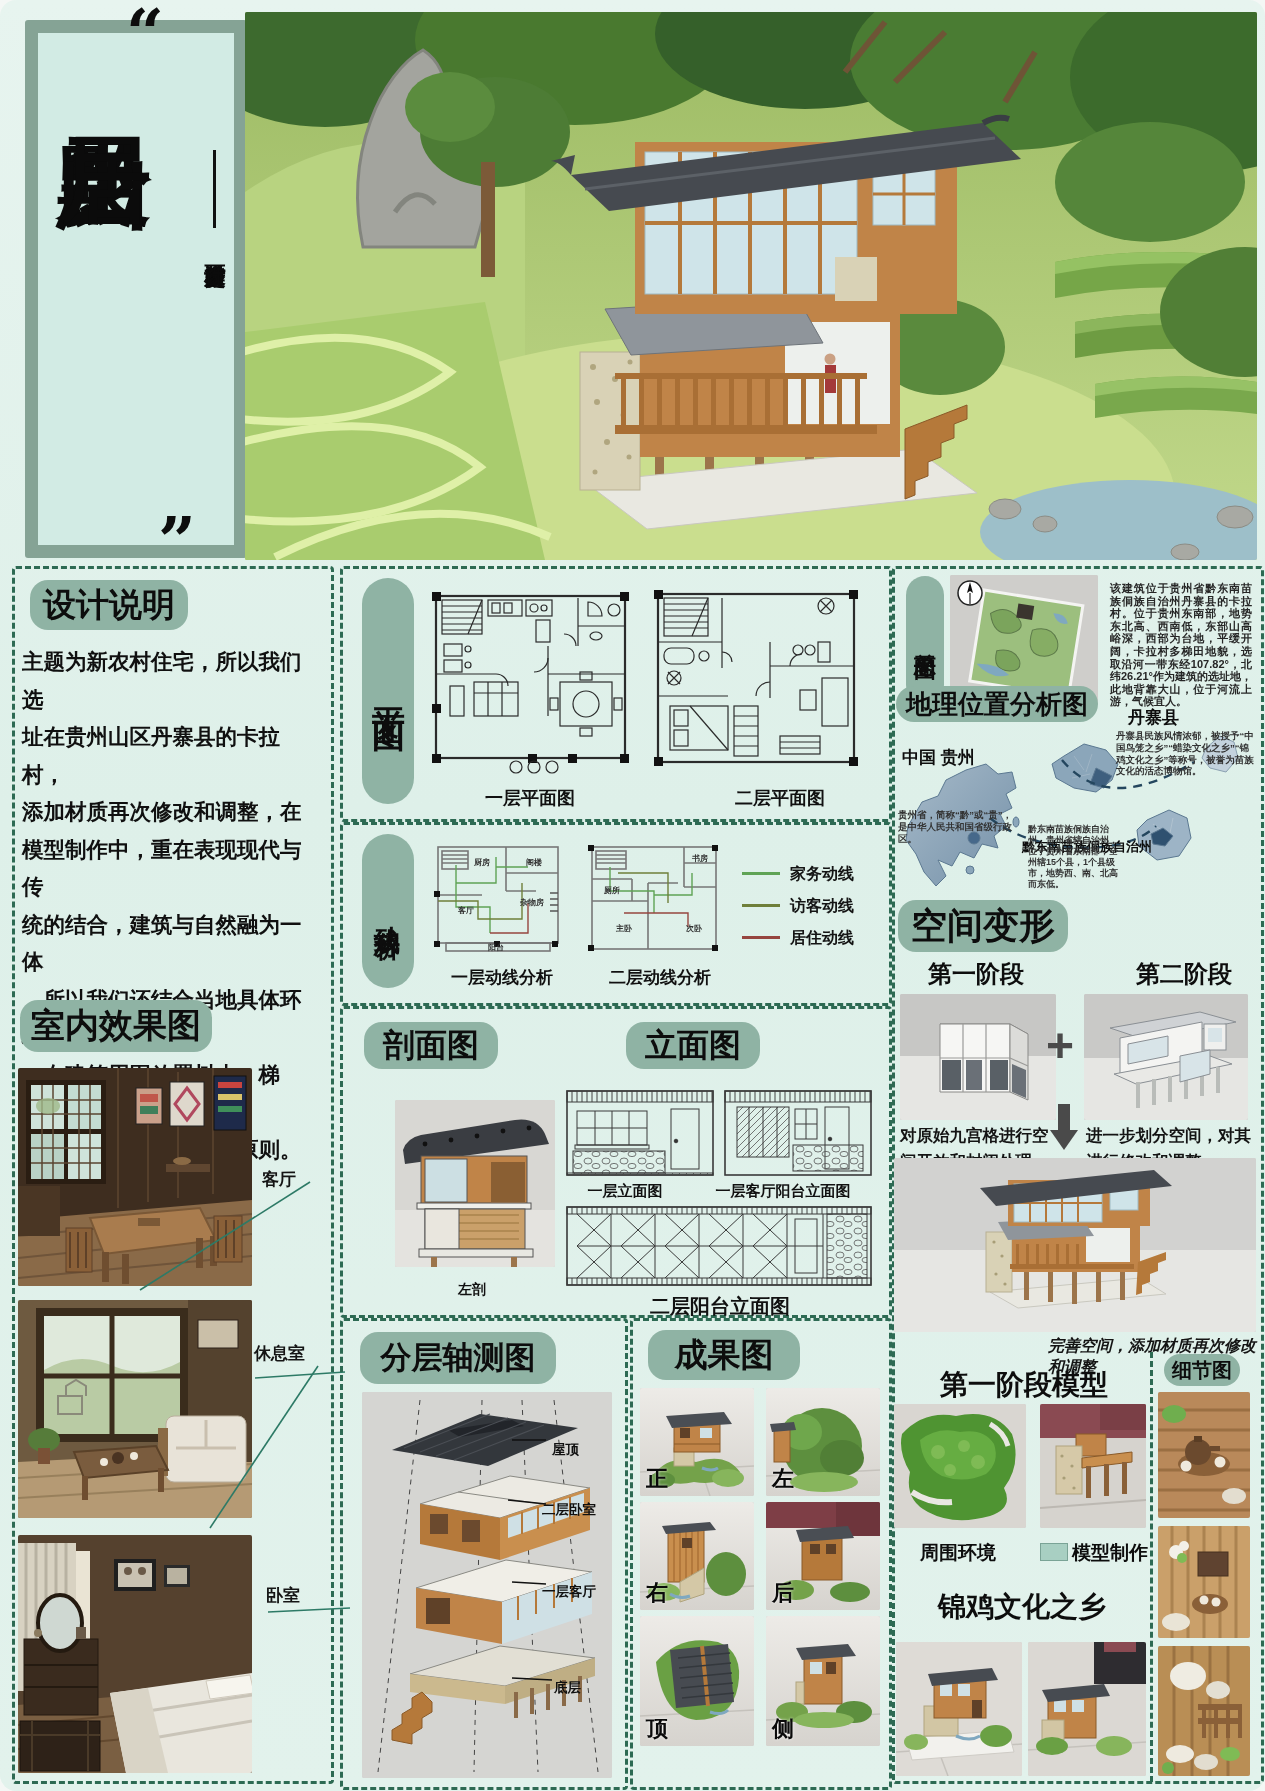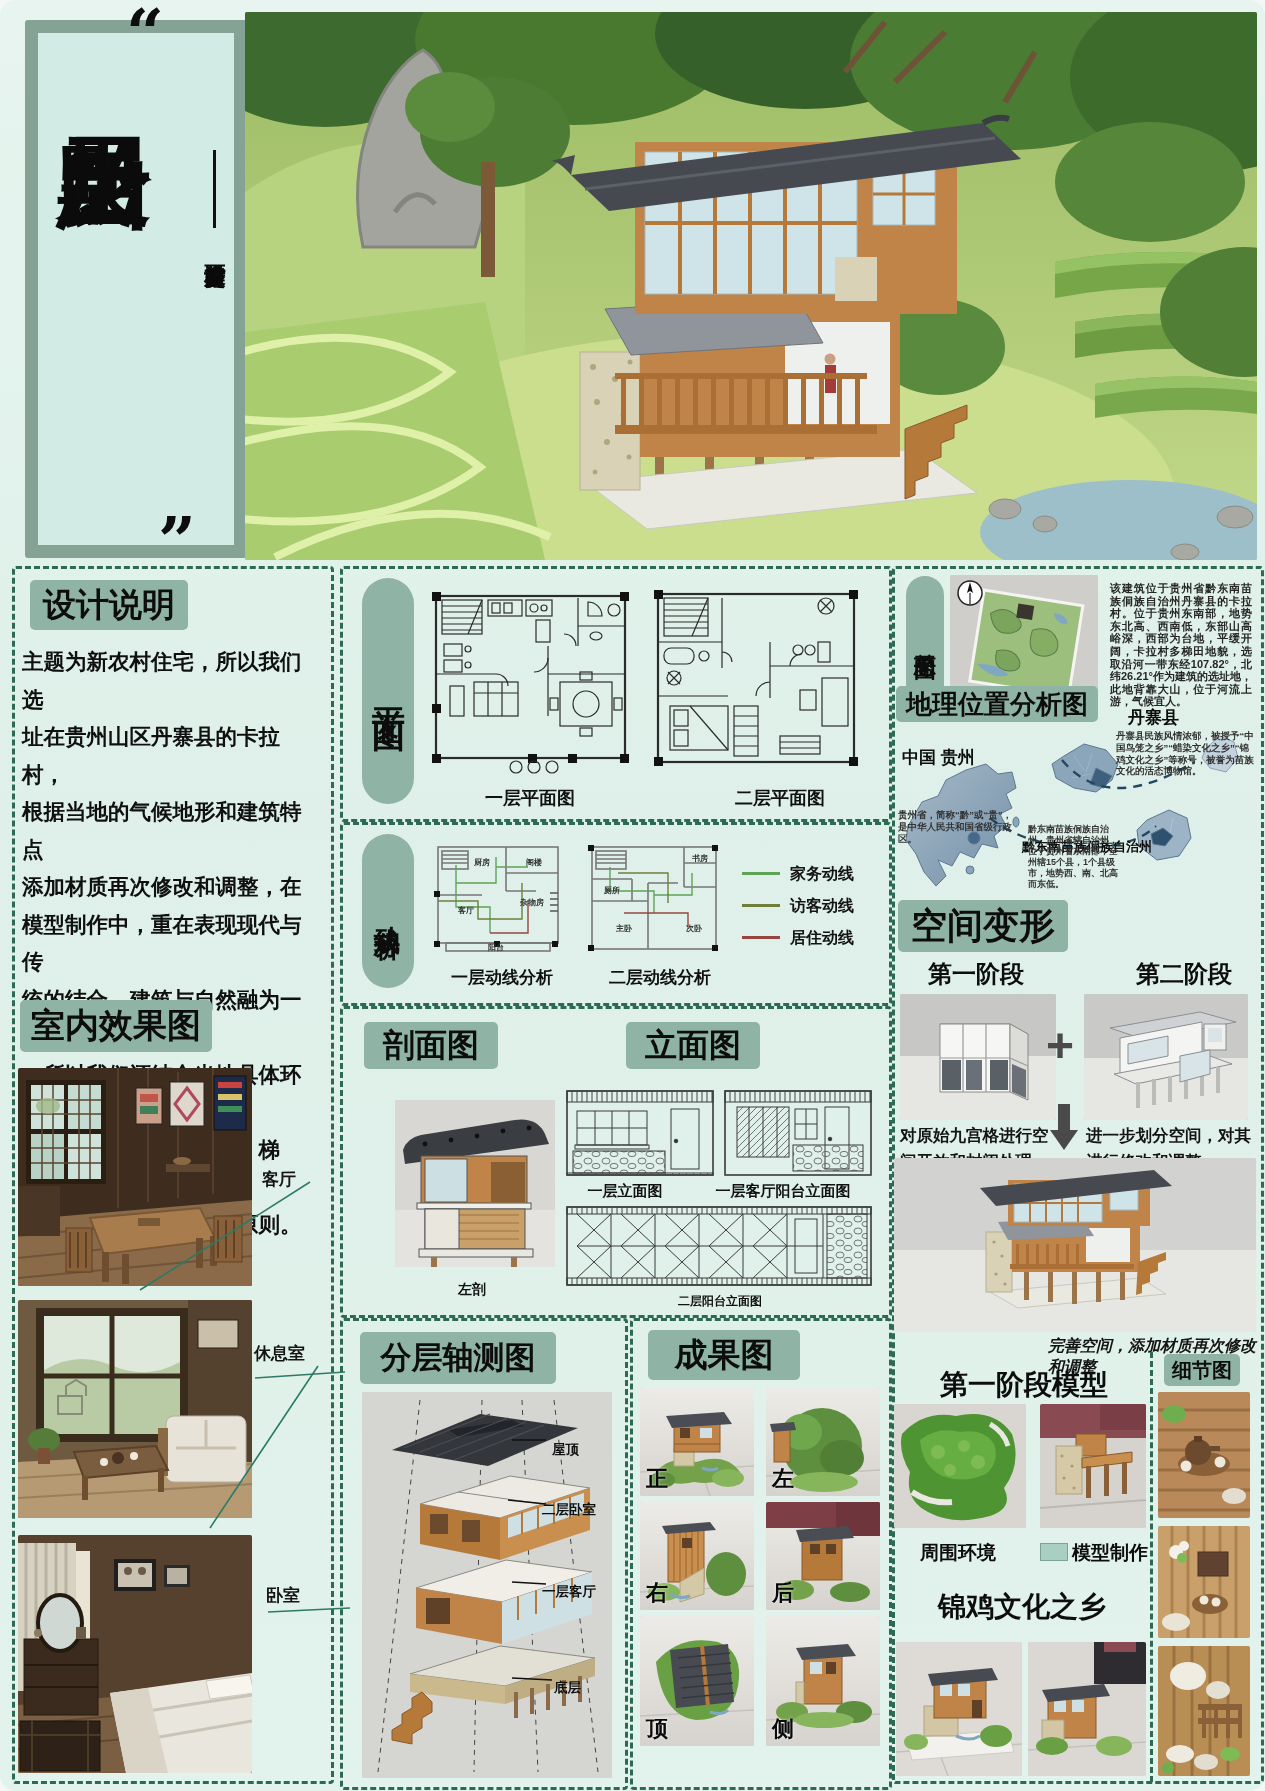--- a/index.html
+++ b/index.html
@@ -1,19 +1,19 @@
 <!DOCTYPE html>
 <html style="--c-pill: #8fb3a4; --c-border: #2d6a53; --c-panel_frame: #85a395; --c-panel_bg: #d2ebe4;"><head>
 <meta charset="utf-8">
 <style>
   html,body{margin:0;padding:0;background:#f4f7f5;font-family:"Liberation Sans",sans-serif;}
   .poster{position:relative;width:1265px;height:1791px;margin:0 auto;background:linear-gradient(180deg,#e7f4ef 0%,#def0e9 45%,#e2f2ec 100%);border-radius:16px;overflow:hidden;}
   .abs{position:absolute;}
   .dash{border:3px dashed var(--c-border,#2d6a53);border-radius:4px;}
-  .pill{background:var(--c-pill,#8fb3a4);border-radius:5px;color:#0d0d0d;font-weight:bold;display:flex;align-items:center;justify-content:center;}
+  .pill{background:var(--c-pill,#8fb3a4);border-radius:18px;color:#0d0d0d;font-weight:bold;display:flex;align-items:center;justify-content:center;}
   .vpill{writing-mode:vertical-rl;text-orientation:upright;border-radius:26px;letter-spacing:6px;}
   .cap{font-weight:bold;color:#111;text-align:center;}
   .txt{color:#141414;font-weight:bold;}
   .ph{overflow:hidden;border-radius:2px;background:#ccc;}
   .ph svg{display:block;}
   .rlab{position:absolute;left:6px;bottom:2px;font-weight:bold;color:#0a0a0a;font-size:22px;text-shadow:0 0 3px rgba(255,255,255,.8);}
   .bigh{font-weight:bold;color:#0d0d0d;}
   svg{display:block;}
   svg text{font-family:"Liberation Sans",sans-serif;}
 </style>
@@ -162,21 +162,20 @@
         <path d="M320,332 l62,-24 l0,14 l-13,5 l0,14 l-13,5 l0,14 l-13,5 l0,14 l-13,5 l0,14 l-10,4 Z" fill="#b5793a" stroke="#8a5a28"></path>
       </g>
     </svg>
   </div>
 
   <div class="abs dash" style="left:12px;top:566px;width:316px;height:1212px;"></div>
   <div class="abs pill" style="left:30px;top:580px;width:158px;height:50px;font-size:33px;">设计说明</div>
   <div class="abs" style="left:22px;top:644px;width:300px;font-size:21.5px;line-height:37.5px;color:#101010;font-weight:bold;">
     <span style="display:block;">主题为新农村住宅，所以我们选</span>
     <span style="display:block;">址在贵州山区丹寨县的卡拉村，</span>
-    <span style="display:block;">根据当地的气候地形和建筑特点</span>
     <span style="display:block;">添加材质再次修改和调整，在</span>
     <span style="display:block;">模型制作中，重在表现现代与传</span>
     <span style="display:block;">统的结合，建筑与自然融为一体</span>
     <span style="display:block;">，所以我们还结合当地具体环境</span>
     <span style="display:block;">，在建筑周围放置树木，梯田，</span>
     <span style="display:block;">河流等，遵循因地制宜原则。</span>
   </div>
   <div class="abs pill" style="left:20px;top:1000px;width:192px;height:52px;font-size:34px;">室内效果图</div>
 
   <div class="abs ph" style="left:18px;top:1068px;width:234px;height:218px;">
@@ -523,21 +522,21 @@
         <rect x="2" y="75" width="304" height="7" fill="url(#pvh)"></rect>
         <path d="M46,11 V75 M90,11 V75 M134,11 V75 M178,11 V75 M222,11 V75 M258,11 V75"></path>
         <path d="M12,43 H258"></path>
         <path d="M12,11 L46,43 M46,11 L12,43 M56,11 L90,43 M90,11 L56,43 M100,11 L134,43 M134,11 L100,43 M144,11 L178,43 M178,11 L144,43 M188,11 L222,43 M222,11 L188,43"></path>
         <path d="M12,43 L46,75 M46,43 L12,75 M56,43 L90,75 M90,43 L56,75 M100,43 L134,75 M134,43 L100,75 M144,43 L178,75 M178,43 L144,75 M188,43 L222,75 M222,43 L188,75"></path>
         <rect x="230" y="16" width="22" height="54"></rect>
         <rect x="262" y="11" width="40" height="64" fill="url(#pst)"></rect>
       </g>
     </svg>
   </div>
-  <div class="abs cap" style="left:640px;top:1293px;width:160px;font-size:12px;font-family:Liberation Mono, monospace;">二层阳台立面图</div>
+  <div class="abs cap" style="left:640px;top:1293px;width:160px;font-size:20px;font-family:Liberation Mono, monospace;">二层阳台立面图</div>
 
   <div class="abs dash" style="left:340px;top:1318px;width:282px;height:466px;"></div>
   <div class="abs pill" style="left:360px;top:1332px;width:196px;height:52px;font-size:31px;">分层轴测图</div>
   <div class="abs ph" style="left:362px;top:1392px;width:250px;height:386px;">
     <svg viewBox="0 0 250 386" width="250" height="386">
       <rect width="250" height="386" fill="#d5d5d2"></rect>
       <g stroke="#444" stroke-width="1" stroke-dasharray="5 5" fill="none">
         <path d="M58,8 L16,380"></path>
           <path d="M192,8 L236,380"></path>
           <path d="M120,8 L112,380"></path>

